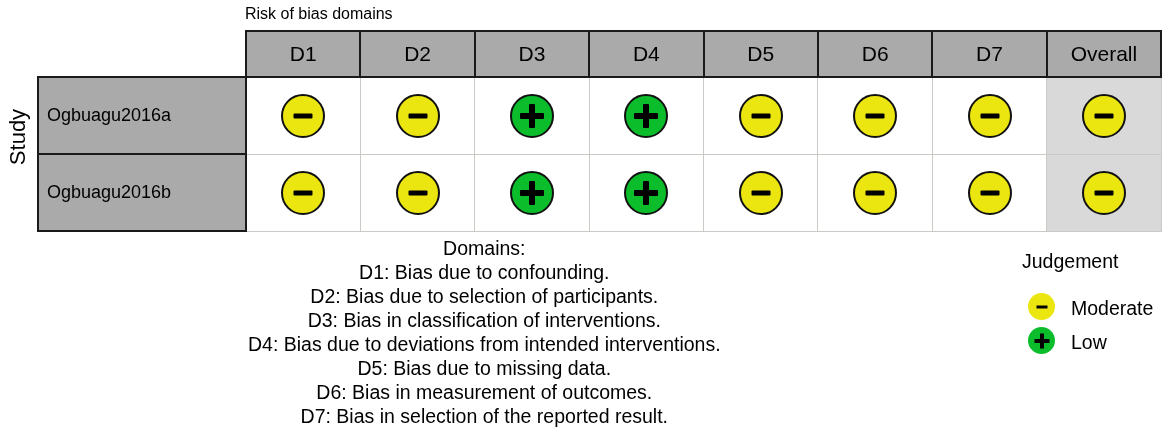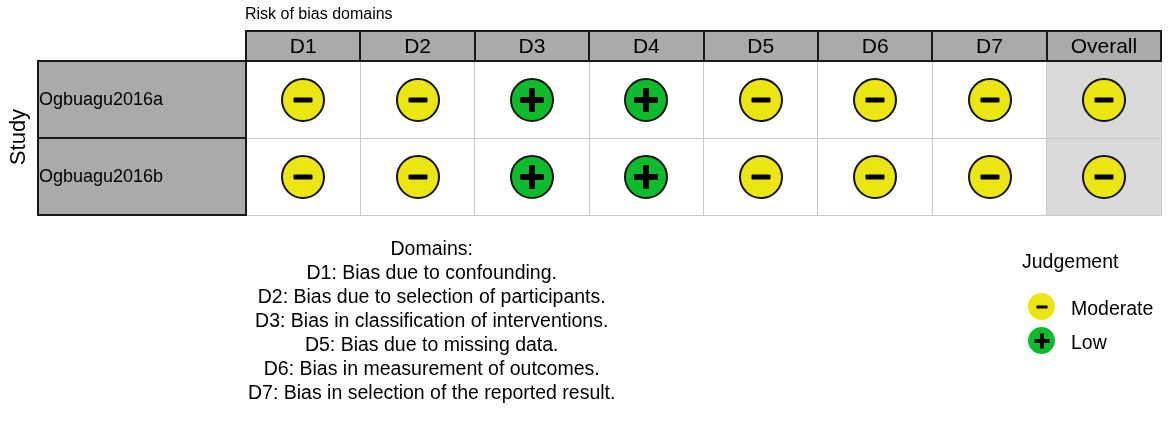--- a/index.html
+++ b/index.html
@@ -42,21 +42,21 @@
   #plot-grid {
     position: absolute;
     left: 37px; top: 30px;
   }
 
   table.rob-table {
     border-collapse: collapse;
     table-layout: fixed;
   }
   table.rob-table td, table.rob-table th {
-    padding: 0;
+    padding: 8px;
     margin: 8px;
   }
 
   
   col.study-col { width: 208px; }
   col.dom-col   { width: 114.4px; }
 
   
   tr.header-row th.corner-cell {
     background: #ffffff;
@@ -272,20 +272,21 @@
       </tr>
     </tbody>
   </table>
 </div>
 
 <div id="domain-key">
   <span class="key-line">Domains:</span>
   <span class="key-line">D1: Bias due to confounding.</span>
   <span class="key-line">D2: Bias due to selection of participants.</span>
   <span class="key-line">D3: Bias in classification of interventions.</span>
+  <span class="key-line">D4: Bias due to deviations from intended interventions.</span>
   <span class="key-line">D5: Bias due to missing data.</span>
   <span class="key-line">D6: Bias in measurement of outcomes.</span>
   <span class="key-line">D7: Bias in selection of the reported result.</span>
 </div>
 
 <div id="judgement-legend">
   <span class="legend-title">Judgement</span>
   <div class="legend-row">
     <span class="legend-dot moderate">
         <span class="glyph-h"></span>

